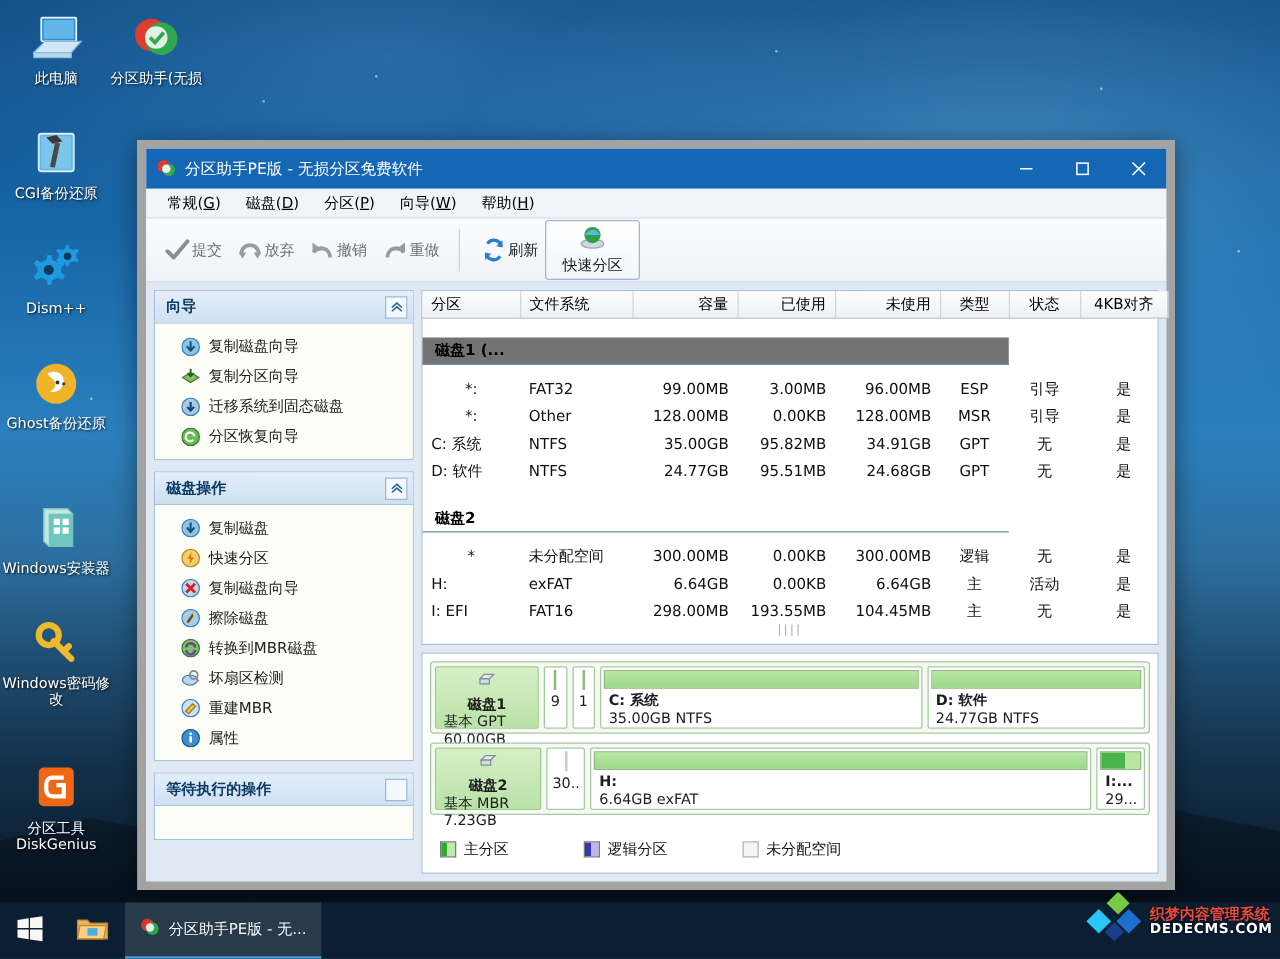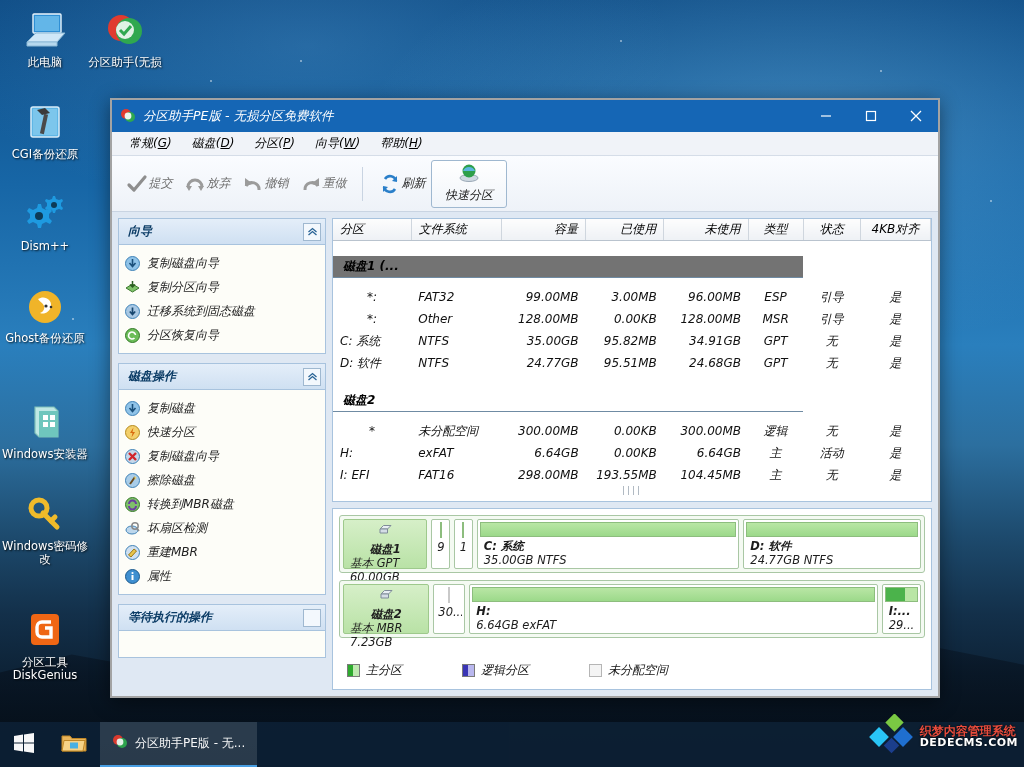--- a/index.html
+++ b/index.html
@@ -54,25 +54,25 @@
     color:#fff; font-size:12px; white-space:nowrap;
   }
   
   #watermark{ position:absolute; right:6px; bottom:8px; display:flex; align-items:center; gap:6px;}
   #wm-text{ display:flex; flex-direction:column; line-height:11px; }
   #wm-l1{ color:#e84c3d; font-weight:bold; font-size:12px; text-shadow:0 0 2px #000;}
   #wm-l2{ color:#fff; font-weight:bold; font-size:11px; letter-spacing:.5px; text-shadow:0 0 2px #000;}
 
   
   #win{
-    position:absolute; left:110px; top:98px; width:830px; height:600px;
+    position:absolute; left:110px; top:112px; width:830px; height:600px;
     background:#eef3fa;
-    border:2px solid #a3a3a3;
+    border:7px solid #a3a3a3;
     box-shadow:0 4px 18px rgba(0,0,0,.45);
-    display:flex; flex-direction:column;font-style:italic;
+    display:flex; flex-direction:column;
   }
   #titlebar{
     height:32px; background:#1566b5; display:flex; align-items:center;
     color:#fff; font-size:12.5px; padding-left:8px;
   }
   #titlebar .tbicon{ margin-right:7px; display:flex; }
   #title-text{ flex:1; }
   .wbtn{ width:45px;height:32px;display:flex;align-items:center;justify-content:center;color:#fff;}
 
   #menubar{
@@ -111,21 +111,21 @@
     border-bottom:1px solid #a8c3de;
     display:flex;align-items:center;justify-content:space-between;
     padding:0 4px 0 9px; font-weight:bold; font-size:12px; color:#0b3c66;
   }
   .chev{
     width:18px;height:18px;border:1px solid #9fb8d0;background:#f3f8fd;
     display:flex;align-items:center;justify-content:center;color:#2a6496;font-size:10px;
   }
   .panel-body{ background:#fdfdf8; padding:6px 0; }
   .sitem{
-    height:24px; display:flex; align-items:center; gap:7px; padding-left:5px;
+    height:24px; display:flex; align-items:center; gap:7px; padding-left:20px;
     font-size:12px; color:#222;
   }
   .sico{ width:16px;height:16px;display:flex;align-items:center;justify-content:center;}
   #pending .panel-body{ height:26px; }
 
   
   #content{ flex:1; display:flex; flex-direction:column; gap:6px; min-width:0; }
   #tablewrap{ background:#fff; border:1px solid #a8c3de; height:284px; display:flex; flex-direction:column; }
   table{ border-collapse:collapse; width:100%; table-layout:fixed; font-size:12px; }
   thead th{

